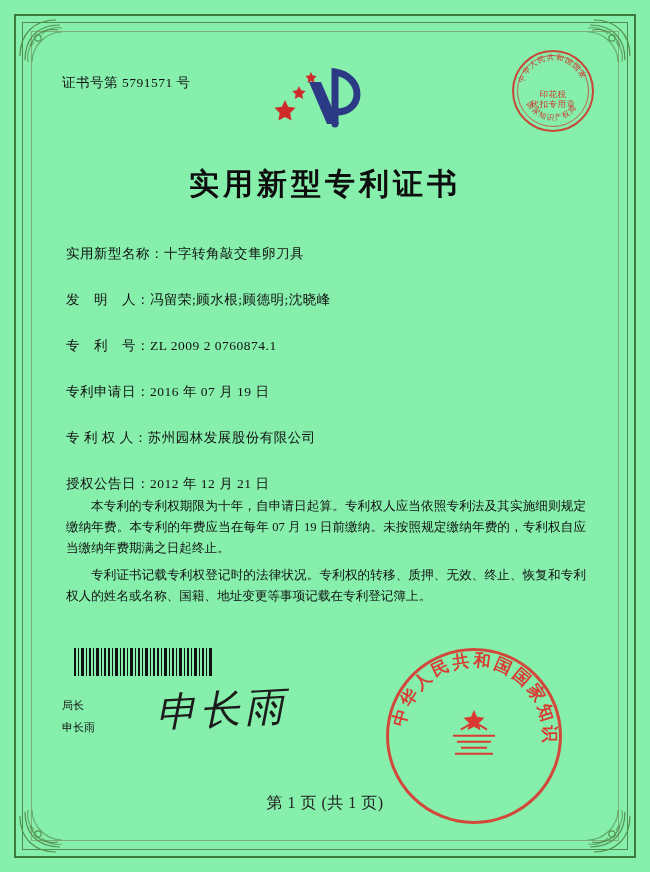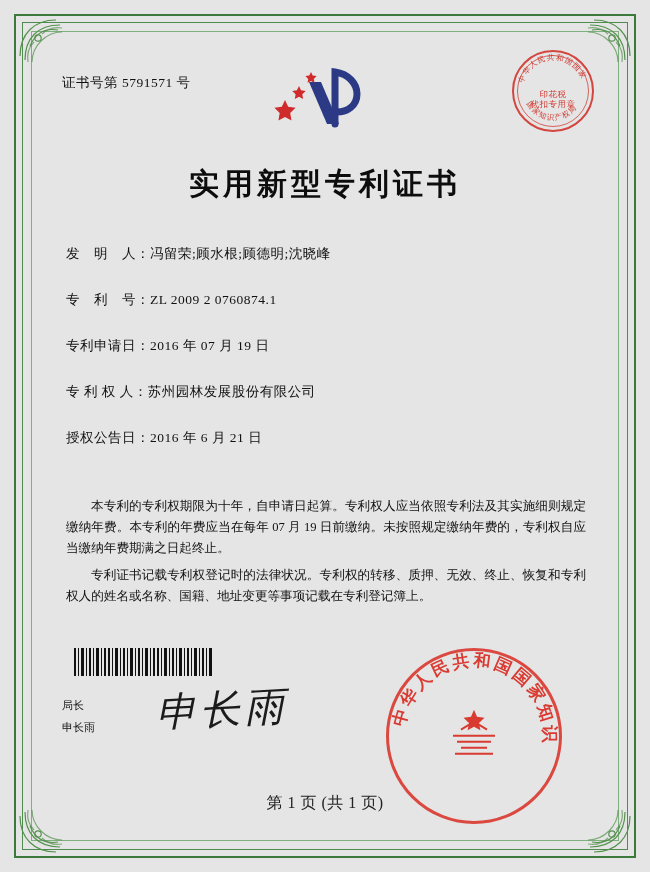--- a/index.html
+++ b/index.html
@@ -14,21 +14,21 @@
     color: #1a1a1a;
     position: relative;
     overflow: hidden;
   }
 
   .certificate {
     position: absolute;
     left: 0; top: 0;
     width: 650px;
     height: 872px;
-    background: #e5e5e5;
+    background: #86efac;
   }
 
   
   .frame-outer {
     position: absolute;
     left: 14px; top: 14px;
     right: 14px; bottom: 14px;
     border: 2px solid #3c7a3c;
     box-sizing: border-box;
   }
@@ -340,33 +340,36 @@
       <div class="inner-text">
         <div>印花税</div>
         <div>代扣专用章</div>
       </div>
     </div>
 
     <div class="title">实用新型专利证书</div>
 
     <div class="fields">
       <div class="field">
+        <span class="label">实用新型名称：</span><span class="value">十字转角敲交隼卵刀具</span>
+      </div>
+      <div class="field">
         <span class="label">发　明　人：</span><span class="value">冯留荣;顾水根;顾德明;沈晓峰</span>
       </div>
       <div class="field">
         <span class="label">专　利　号：</span><span class="value">ZL 2009 2 0760874.1</span>
       </div>
       <div class="field">
         <span class="label">专利申请日：</span><span class="value">2016 年 07 月 19 日</span>
       </div>
       <div class="field">
         <span class="label">专 利 权 人：</span><span class="value">苏州园林发展股份有限公司</span>
       </div>
       <div class="field">
-        <span class="label">授权公告日：</span><span class="value">2016 年 6 月 21 日</span>
+        <span class="label">授权公告日：</span><span class="value">2012 年 12 月 21 日</span>
       </div>
     </div>
 
     <div class="paras">
       <p>本专利的专利权期限为十年，自申请日起算。专利权人应当依照专利法及其实施细则规定缴纳年费。本专利的年费应当在每年 07 月 19 日前缴纳。未按照规定缴纳年费的，专利权自应当缴纳年费期满之日起终止。</p>
       <p>专利证书记载专利权登记时的法律状况。专利权的转移、质押、无效、终止、恢复和专利权人的姓名或名称、国籍、地址变更等事项记载在专利登记簿上。</p>
     </div>
 
     <div class="barcode">
       <svg width="140" height="28" viewBox="0 0 140 28">

